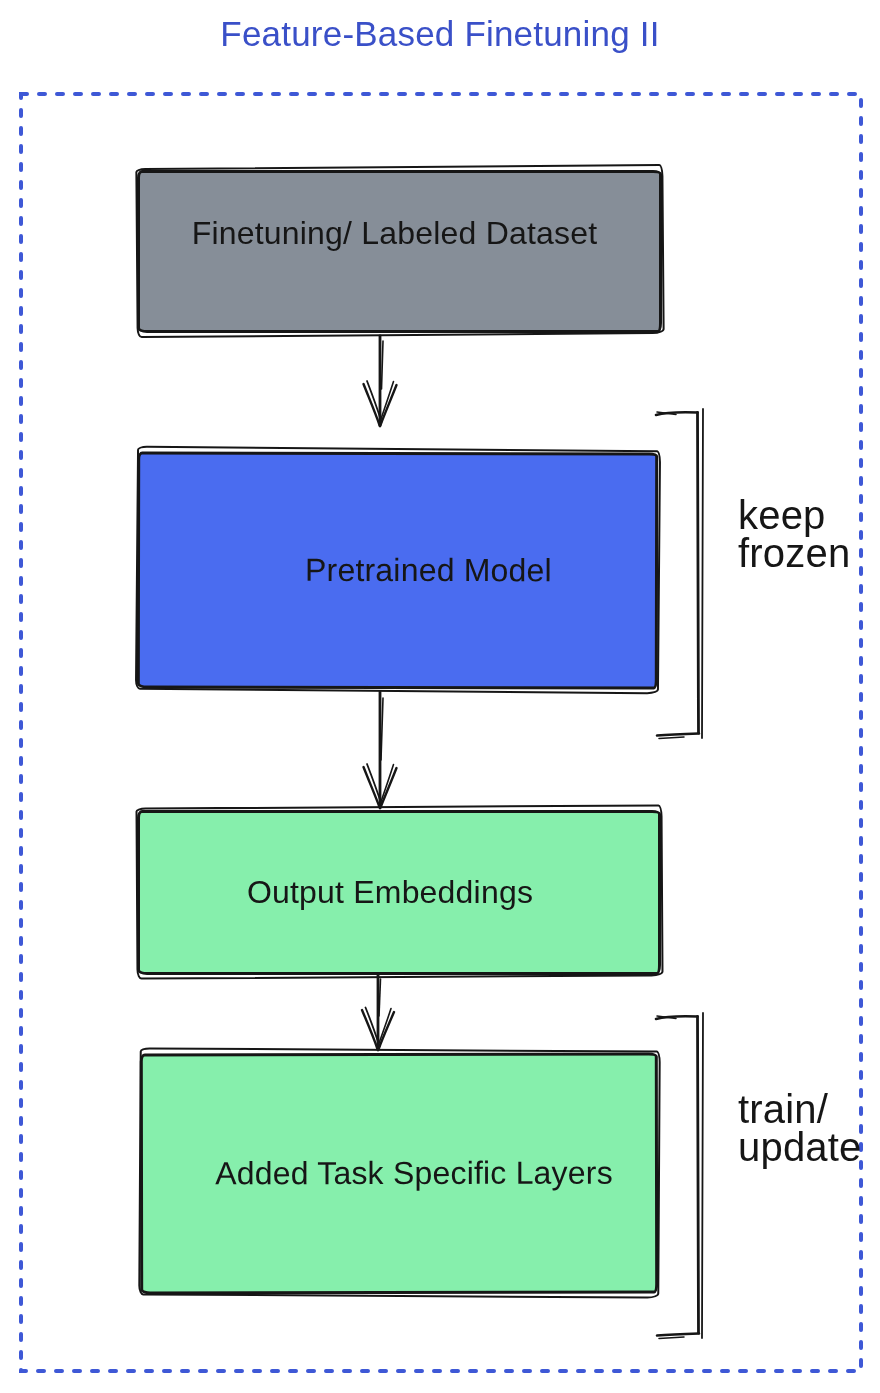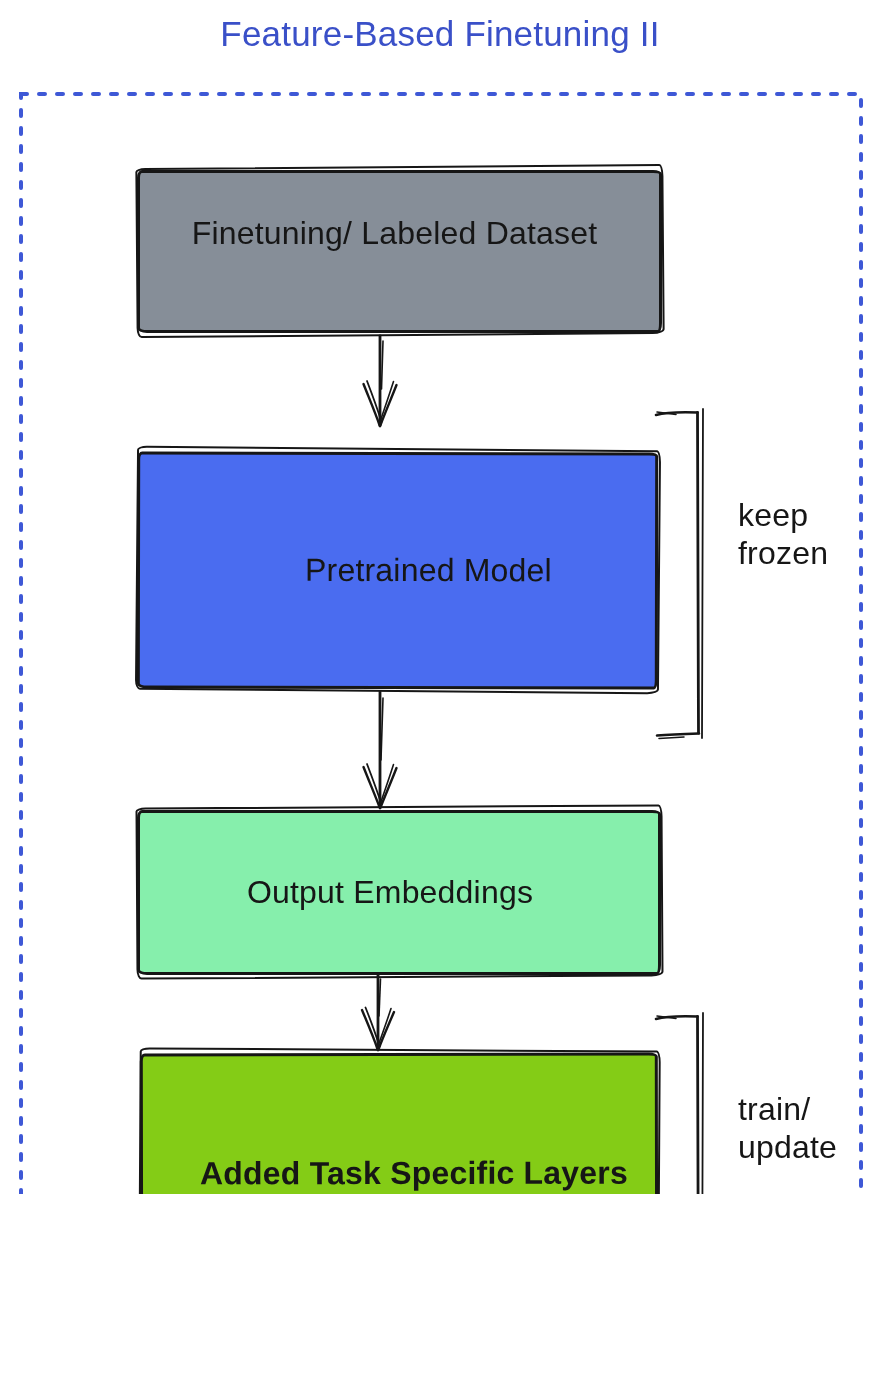--- a/index.html
+++ b/index.html
@@ -3,21 +3,21 @@
 <meta charset="utf-8">
 <style>
   html, body {
     margin: 0;
     padding: 0;
     background: #ffffff;
   }
   .page {
     position: relative;
     width: 880px;
-    height: 1194px;
+    height: 1393px;
     overflow: hidden;
     font-family: "Liberation Sans", "DejaVu Sans", sans-serif;
     color: #161616;
     background: #ffffff;
   }
   .title {
     position: absolute;
     left: 0;
     top: 14px;
     width: 880px;
@@ -68,21 +68,21 @@
   .n1 .label { transform: translate(-20px, -18px); }
   .n3 .label { transform: translateX(-24px); }
   .arrow, .bracket { position: absolute; color: #161616; }
   .a1 { left: 350px; top: 334px; width: 60px; height: 96px; }
   .a2 { left: 350px; top: 690px; width: 60px; height: 122px; }
   .a3 { left: 348px; top: 974px; width: 60px; height: 80px; }
   .b1 { left: 652px; top: 404px; width: 58px; height: 338px; }
   .b2 { left: 652px; top: 1008px; width: 58px; height: 334px; }
   .side-label {
     position: absolute;
-    font-size: 32px;
+    font-size: 40px;
     line-height: 38px;
     color: #161616;
     letter-spacing: 0.2px;
   }
   .s1 { left: 738px; top: 496px; width: 132px; }
   .s2 { left: 738px; top: 1090px; width: 146px; }
   svg { display: block; width: 100%; height: 100%; }
 </style>
 </head>
 <body>
@@ -148,21 +148,21 @@
     <g fill="none" stroke="currentColor" stroke-linecap="round">
       <path d="M30 1 L30 76" stroke-width="2.8"></path>
       <path d="M32.5 5 L31 42" stroke-width="1.6"></path>
       <path d="M14 36 C19.5 49 25.5 63 29.5 75" stroke-width="2.4"></path>
       <path d="M17.5 33.5 C22.5 46 28 61 31.5 72.5" stroke-width="1.8"></path>
       <path d="M46 38 C40.5 51 34.5 64 30.5 75.5" stroke-width="2.4"></path>
       <path d="M43 34.5 C39 47 33.5 62 29.5 73.5" stroke-width="1.6"></path>
     </g>
   </svg>
 
-  <div class="node n4" style="background-color: #84cc16; font-weight: bold;">
+  <div class="node n4" style="background-color: #86efac;">
     <span class="label">Added Task Specific Layers</span>
   </div>
 
   <svg class="bracket b2" viewBox="0 0 58 334">
     <g fill="none" stroke="currentColor" stroke-linecap="round">
       <path d="M4 11 C17 7.5 32 8 45.5 8.5" stroke-width="2.6"></path>
       <path d="M5 8 L24 10.5" stroke-width="1.5"></path>
       <path d="M45.5 8.5 C46.5 110 46 215 46.5 325" stroke-width="2.8"></path>
       <path d="M51 5 C50.5 112 51 220 50 330" stroke-width="1.8"></path>
       <path d="M5 327.5 C19 326.5 33 326 47 325.5" stroke-width="2.6"></path>

